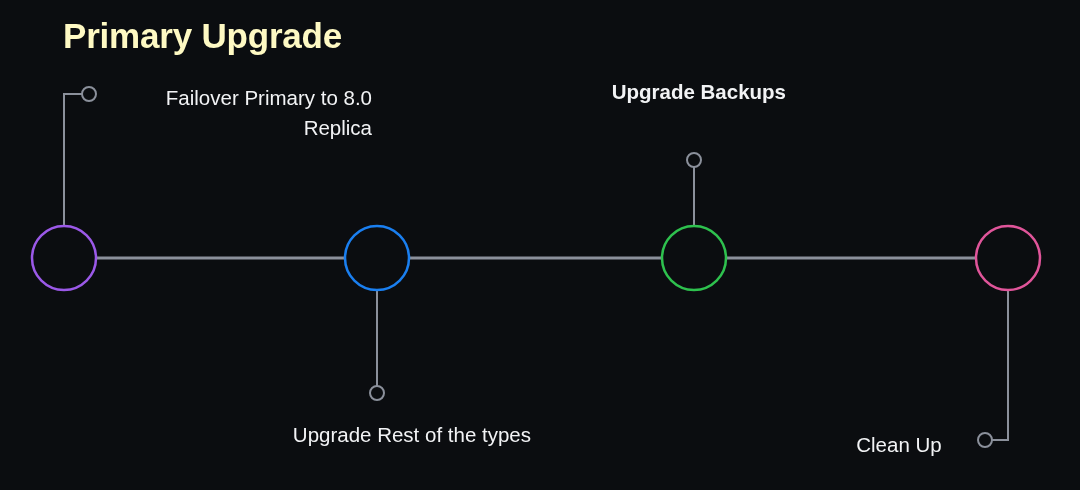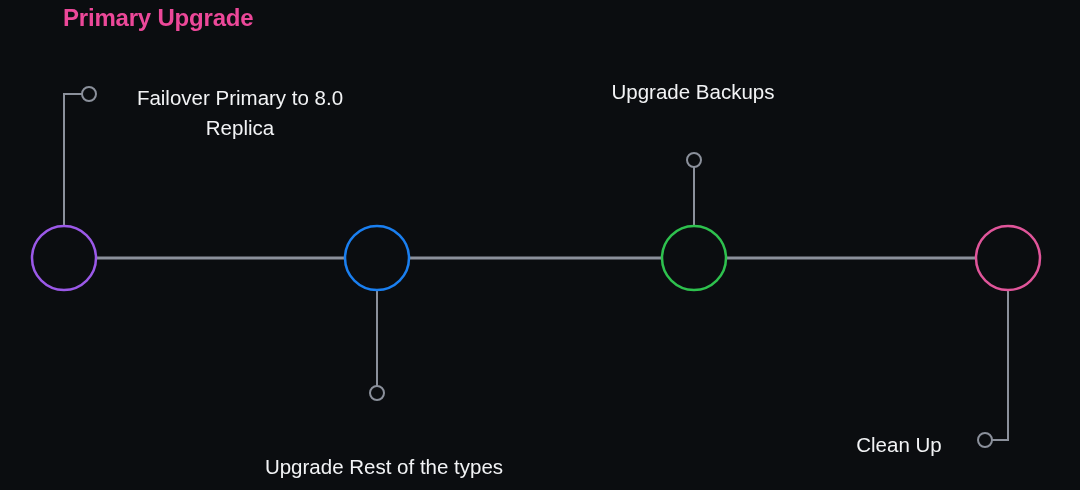--- a/index.html
+++ b/index.html
@@ -20,50 +20,50 @@
   #diagram-svg {
     position: absolute;
     left: 0;
     top: 0;
     width: 1080px;
     height: 490px;
   }
   #page-title {
     position: absolute;
     left: 63px;
-    top: 4px;
-    font-size: 24px;
+    top: 16px;
+    font-size: 35px;
     font-weight: bold;
-    color: #ec4899;
+    color: #fef9c3;
     letter-spacing: -0.2px;
     white-space: nowrap;
   }
   .node-label {
     position: absolute;
     color: #f2f3f5;
     font-size: 20.5px;
     line-height: 30px;
-    text-align: center;
+    text-align: right;
     white-space: pre-line;
   }
   .label-1 {
     left: 108px;
     top: 83px;
     width: 264px;
   }
   .label-2 {
     left: 237px;
     top: 420px;
     width: 294px;
-    margin-top: 32px;
   }
   .label-3 {
-    left: 572px;
+    left: 544px;
     top: 77px;
     width: 242px;
+    font-weight: bold;
   }
   .label-4 {
     left: 846px;
     top: 430px;
     width: 106px;
     text-align: center;
   }
 </style>
 </head>
 <body>

